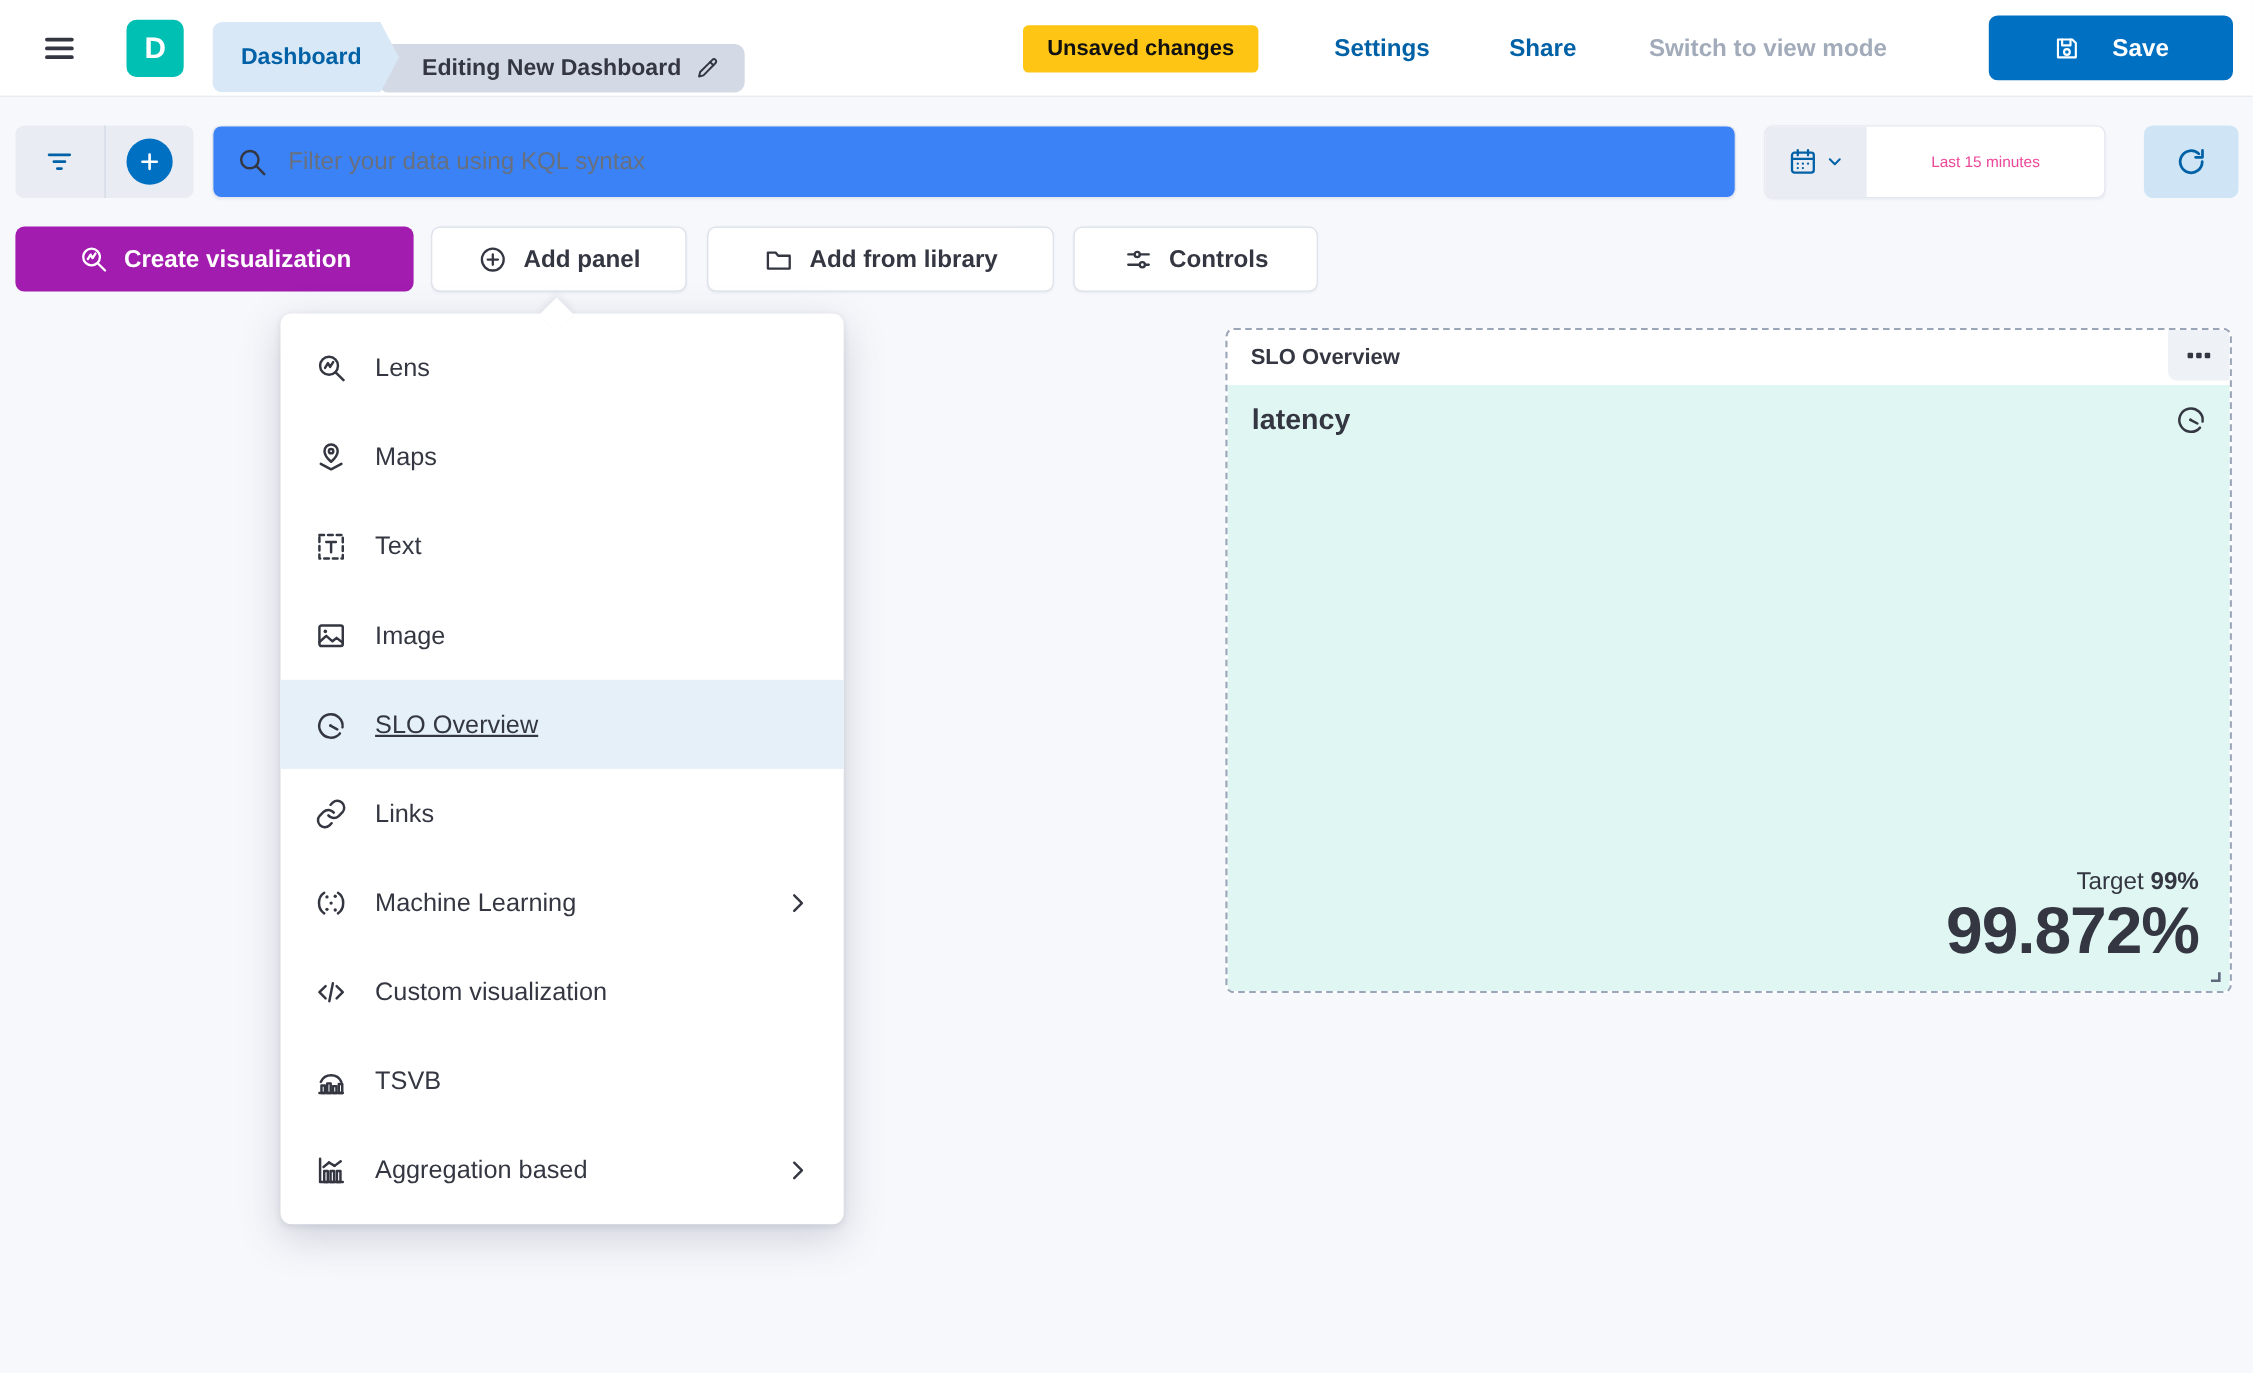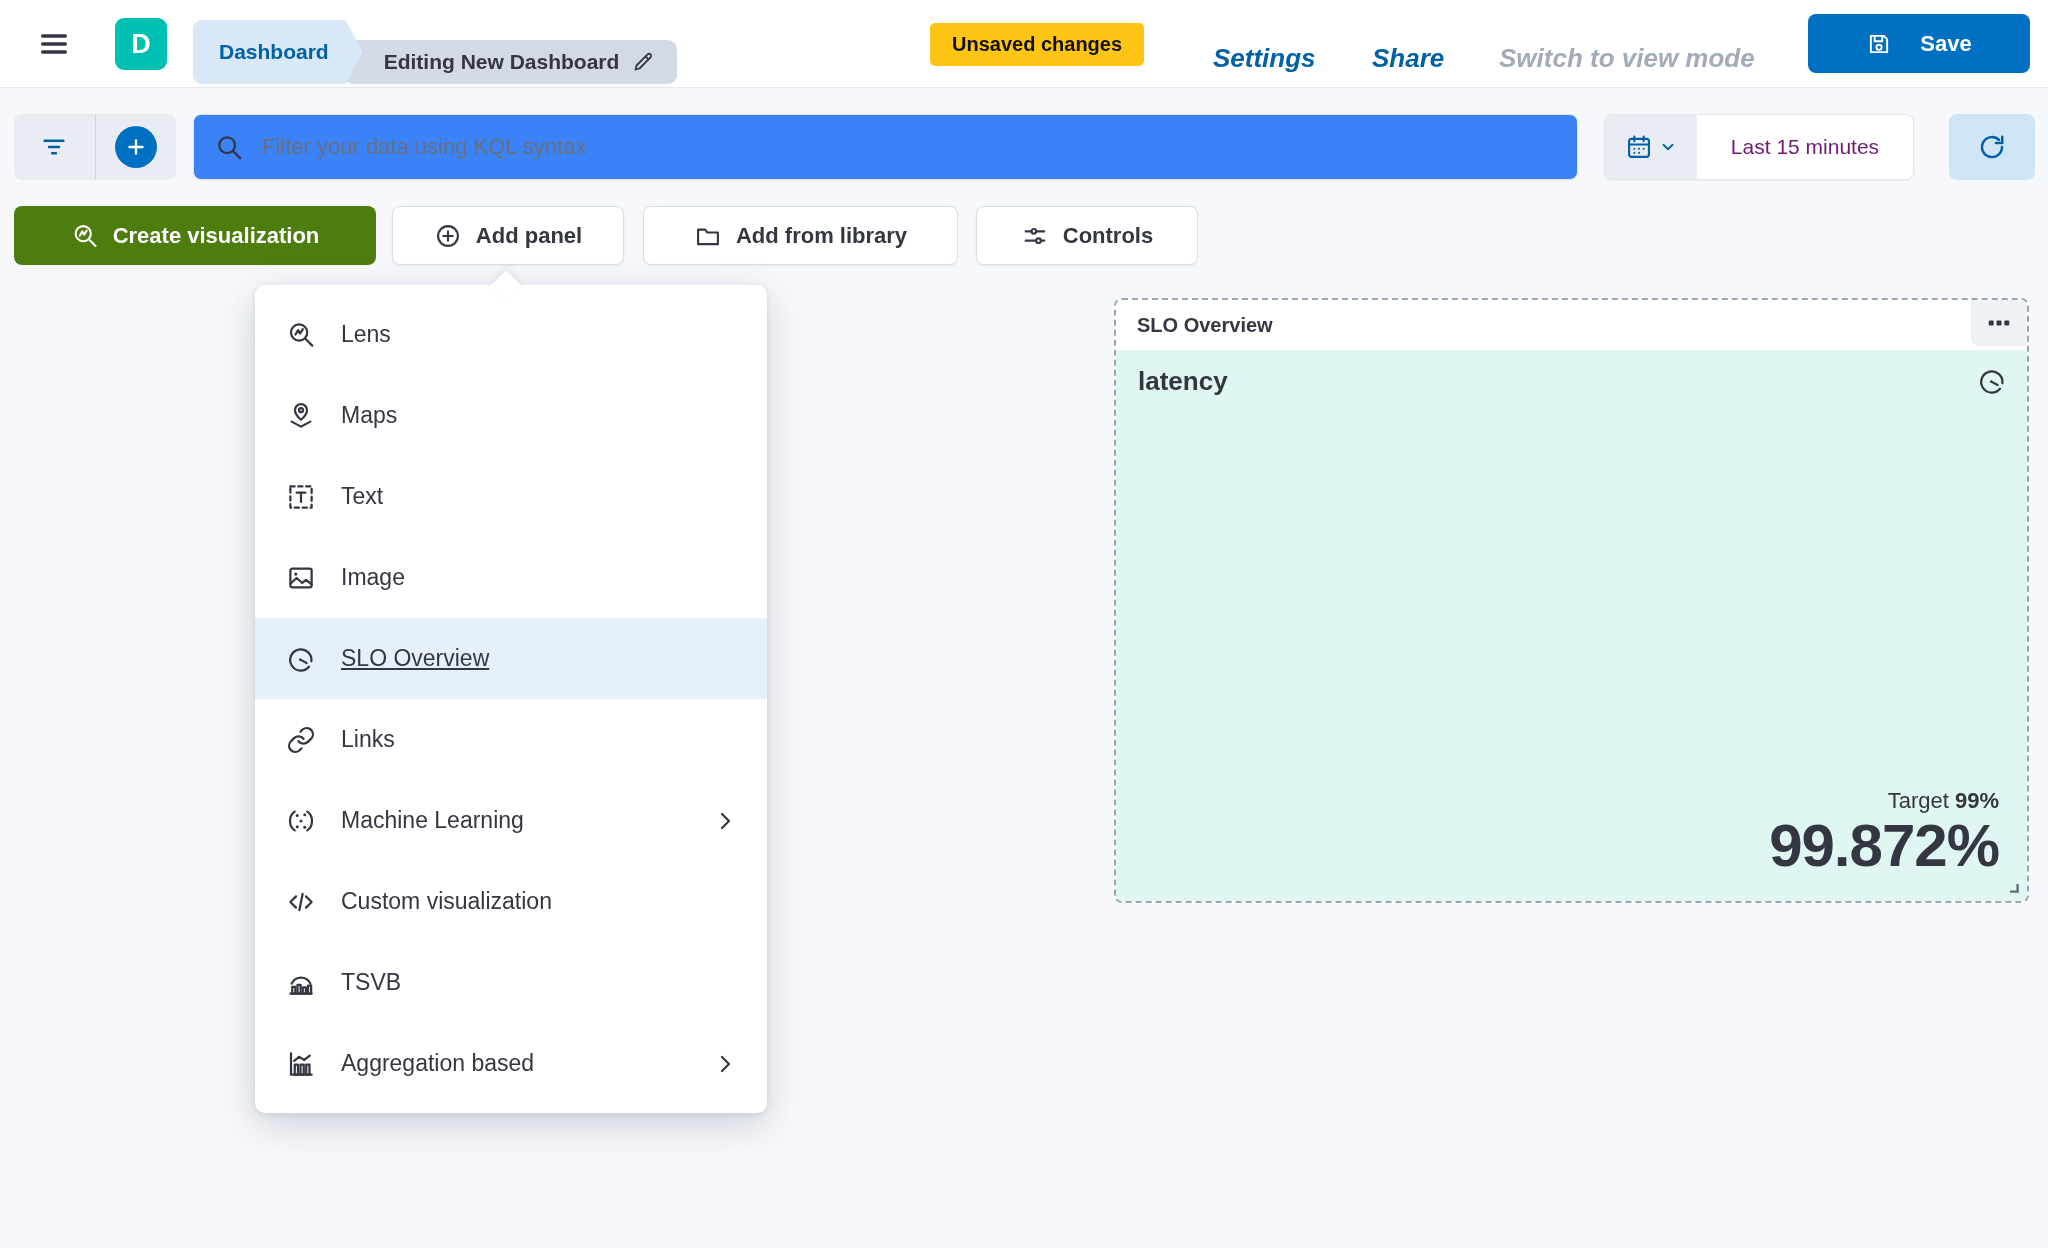--- a/index.html
+++ b/index.html
@@ -9,43 +9,43 @@
   .ic { stroke:#343741; fill:none; stroke-width:1.8; stroke-linecap:round; stroke-linejoin:round; }
 
   
   .header { position:absolute; top:0; left:0; width:2048px; height:88px; background:#ffffff; border-bottom:1px solid #e3e6ef; z-index:30; }
   .hamburger { position:absolute; left:32px; top:24px; width:44px; height:40px; display:flex; align-items:center; justify-content:center; cursor:pointer; }
   .logo-badge { position:absolute; left:115px; top:18px; width:52px; height:52px; border-radius:9px; background:#00bfb3; color:#fff; font-weight:700; font-size:27px; display:flex; align-items:center; justify-content:center; }
   .crumbs { position:absolute; left:193px; top:20px; height:64px; display:flex; align-items:stretch; }
   .crumb1 { position:relative; z-index:2; background:#d9e8f7; color:#0061a6; font-weight:600; font-size:21px; display:flex; align-items:center; padding:0 34px 0 26px; border-radius:9px 0 0 9px; clip-path:polygon(0 0, calc(100% - 17px) 0, 100% 50%, calc(100% - 17px) 100%, 0 100%); }
   .crumb2 { position:relative; z-index:1; margin-left:-19px; background:#d3dae6; color:#343741; font-weight:600; font-size:21px; display:flex; align-items:center; gap:12px; padding:0 22px 0 40px; border-radius:9px;margin-top:20px; }
   .badge-unsaved { position:absolute; left:930px; top:23px; height:43px; background:#fec514; color:#111; font-weight:700; font-size:20px; border-radius:5px; display:flex; align-items:center; padding:0 22px; }
-  .nav-link { position:absolute; top:14px; height:88px; display:flex; align-items:center; font-size:26px; font-weight:600; color:#0061a6; cursor:pointer;font-style:italic; }
+  .nav-link { position:absolute; top:0; height:88px; display:flex; align-items:center; font-size:22px; font-weight:600; color:#0061a6; cursor:pointer; }
   .nav-link.disabled { color:#a2abba; cursor:default; }
   .btn-save { position:absolute; left:1808px; top:14px; width:222px; height:59px; background:#0071c2; border-radius:8px; display:flex; align-items:center; justify-content:center; gap:28px; color:#fff; font-size:22px; font-weight:600; cursor:pointer; }
   .btn-save svg { stroke:#fff; }
 
   
   .filterbar { position:absolute; top:89px; left:0; width:2048px; height:100px; }
   .filter-group { position:absolute; left:14px; top:25px; width:162px; height:66px; background:#e9edf3; border-radius:8px; display:flex; align-items:center; }
   .filter-group .seg { flex:1; height:100%; display:flex; align-items:center; justify-content:center; cursor:pointer; }
   .filter-group .divider { width:1px; height:66px; background:#cfd6e2; }
   .plus-circle { width:42px; height:42px; border-radius:50%; background:#0071c2; display:flex; align-items:center; justify-content:center; }
   .search-box { position:absolute; left:193px; top:25px; width:1385px; height:66px; background:#3b82f6; border:1px solid #e3e6ef; border-radius:8px; display:flex; align-items:center; padding:0 20px; gap:18px; box-shadow:0 1px 2px rgba(152,162,179,.12); }
   .search-box input { flex:1; border:none; outline:none; font-size:22px; color:#343741; font-family:inherit; background:transparent; }
   .search-box input::placeholder { color:#69707d; }
   .datepicker { position:absolute; left:1604px; top:25px; width:310px; height:66px; background:#fff; border:1px solid #e3e6ef; border-radius:8px; display:flex; align-items:stretch; overflow:hidden; box-shadow:0 1px 2px rgba(152,162,179,.12); }
   .datepicker .cal-seg { width:92px; background:#e9edf3; display:flex; align-items:center; justify-content:center; gap:6px; cursor:pointer; }
-  .datepicker .range { flex:1; display:flex; align-items:center; justify-content:center; font-size:21px; color:#701a75; cursor:pointer; }
+  .datepicker .range { flex:1; display:flex; align-items:center; justify-content:center; font-size:14px; color:#ec4899; cursor:pointer; }
   .btn-refresh { position:absolute; left:1949px; top:25px; width:86px; height:66px; background:#cfe5f6; border-radius:8px; display:flex; align-items:center; justify-content:center; cursor:pointer; }
 
   
   .toolbar { position:absolute; top:196px; left:0; width:2048px; height:70px; }
   .btn { height:59px; border-radius:8px; display:flex; align-items:center; justify-content:center; gap:14px; font-size:22px; cursor:pointer; }
-  .btn-primary { position:absolute; left:14px; top:10px; width:362px; background:#4d7c0f; color:#fff; font-weight:600; }
+  .btn-primary { position:absolute; left:14px; top:10px; width:362px; background:#a21caf; color:#fff; font-weight:600; }
   .btn-ghost { position:absolute; top:10px; background:#fff; border:1px solid #d9dfe9; color:#343741; font-weight:600; box-shadow:0 1px 2px rgba(152,162,179,.15); }
   #btn-add-panel { left:392px; width:232px; }
   #btn-add-library { left:643px; width:315px; }
   #btn-controls { left:976px; width:222px; }
 
   
   .menu { position:absolute; left:255px; top:285px; width:512px; background:#fff; border-radius:10px; box-shadow:0 12px 38px rgba(65,78,101,.22), 0 2px 6px rgba(65,78,101,.12); padding:9px 0; z-index:20; }
   .menu-caret { position:absolute; left:240px; top:-10px; width:22px; height:22px; background:#fff; transform:rotate(45deg); box-shadow:-3px -3px 6px rgba(65,78,101,.08); }
   .menu-item { height:81px; display:flex; align-items:center; gap:24px; padding:0 30px; font-size:23px; color:#343741; cursor:pointer; }
   .menu-item .mi-icon { width:32px; display:flex; justify-content:center; }

